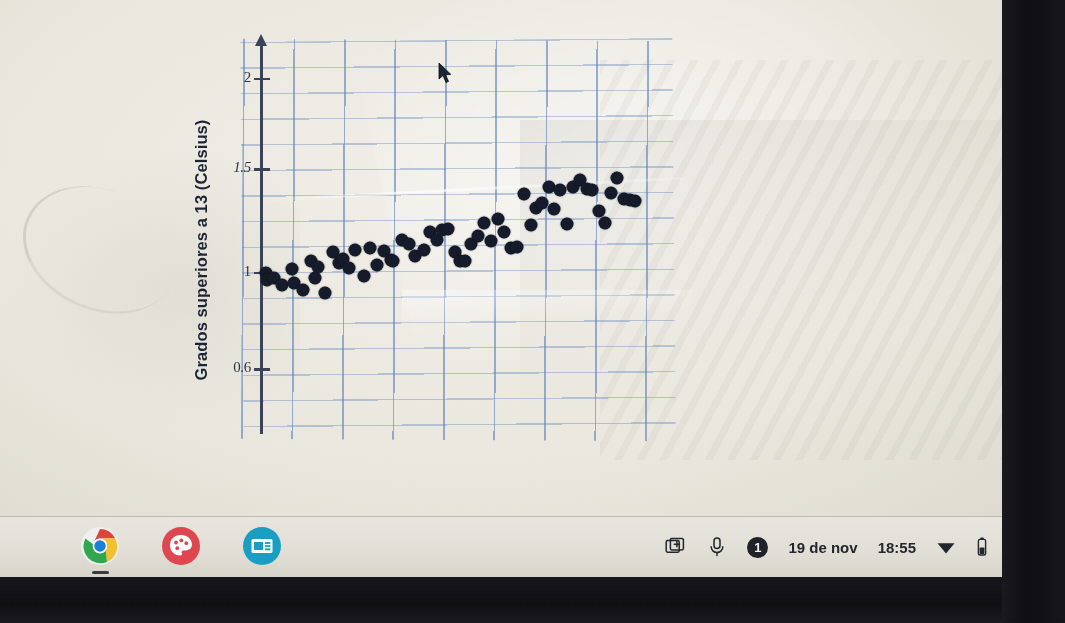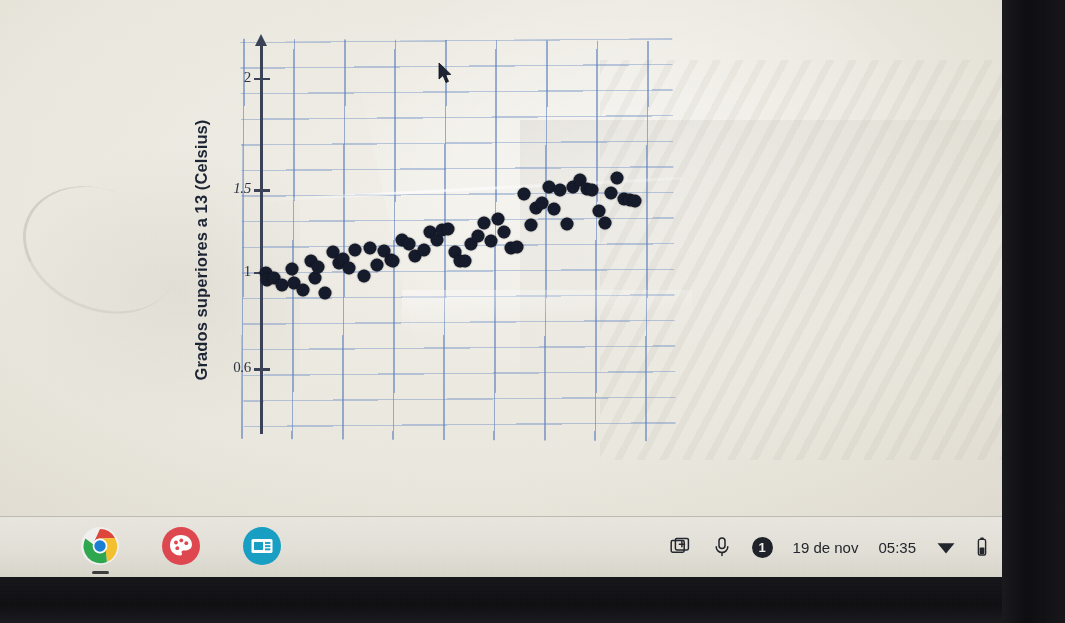--- a/index.html
+++ b/index.html
@@ -190,21 +190,21 @@
     width: 17px; height: 2.5px;
     border-radius: 2px;
     background: #3c3c3c;
   }
   #tray {
     position: absolute; right: 14px; top: 13px;
     display: flex; align-items: center; gap: 20px;
     height: 34px;
   }
   .tray-text {
-    font-size: 15px; color: #23262c; font-weight: normal;
+    font-size: 15px; color: #23262c; font-weight: bold;
     white-space: nowrap;
   }
   #notif-badge {
     width: 21px; height: 21px; border-radius: 50%;
     background: #1f2229; color: #f2f2f2;
     font-size: 13px; font-weight: bold;
     display: flex; align-items: center; justify-content: center;
   }
 
   
@@ -250,21 +250,21 @@
       <div id="y-axis"></div>
       <div id="y-arrow"></div>
 
       <div id="ticks">
           <div class="tick" style="top: 328.379px;">
             <span class="tick-label">0.6</span>
           </div>
           <div class="tick" style="top: 231.537px;">
             <span class="tick-label">1</span>
           </div>
-          <div class="tick" style="top: 149px; font-style: italic;">
+          <div class="tick" style="top: 128px; font-style: italic;">
             <span class="tick-label">1.5</span>
           </div>
           <div class="tick" style="top: 37.8526px;">
             <span class="tick-label">2</span>
           </div>
         </div>
 
       <div id="y-title">Grados superiores a 13 (Celsius)</div>
 
       <div id="dots">
@@ -398,21 +398,21 @@
         <svg width="20" height="22" viewBox="0 0 20 22">
           <rect x="7" y="2" width="6" height="10.5" rx="3" fill="none" stroke="#23262c" stroke-width="1.5"></rect>
           <path d="M4.2 10.8 A5.8 5.8 0 0 0 15.8 10.8" fill="none" stroke="#23262c" stroke-width="1.5" stroke-linecap="round"></path>
           <path d="M10 16.6 L10 19.6" stroke="#23262c" stroke-width="1.5" stroke-linecap="round"></path>
         </svg>
 
         <div id="notif-badge">1</div>
 
         <div class="tray-text">19 de nov</div>
 
-        <div class="tray-text">05:35</div>
+        <div class="tray-text">18:55</div>
 
         <svg width="20" height="16" viewBox="0 0 20 16">
           <path d="M1.5 4.2 L18.5 4.2 L10 14.6 Z" fill="#23262c"></path>
         </svg>
 
         <svg width="12" height="20" viewBox="0 0 12 20">
           <rect x="2.4" y="2.4" width="7.2" height="15.6" rx="1.5" fill="none" stroke="#23262c" stroke-width="1.4"></rect>
           <rect x="4.2" y="0.6" width="3.6" height="2" rx=".7" fill="#23262c"></rect>
           <rect x="3.6" y="10.5" width="4.8" height="6.4" rx=".7" fill="#23262c"></rect>
         </svg>

